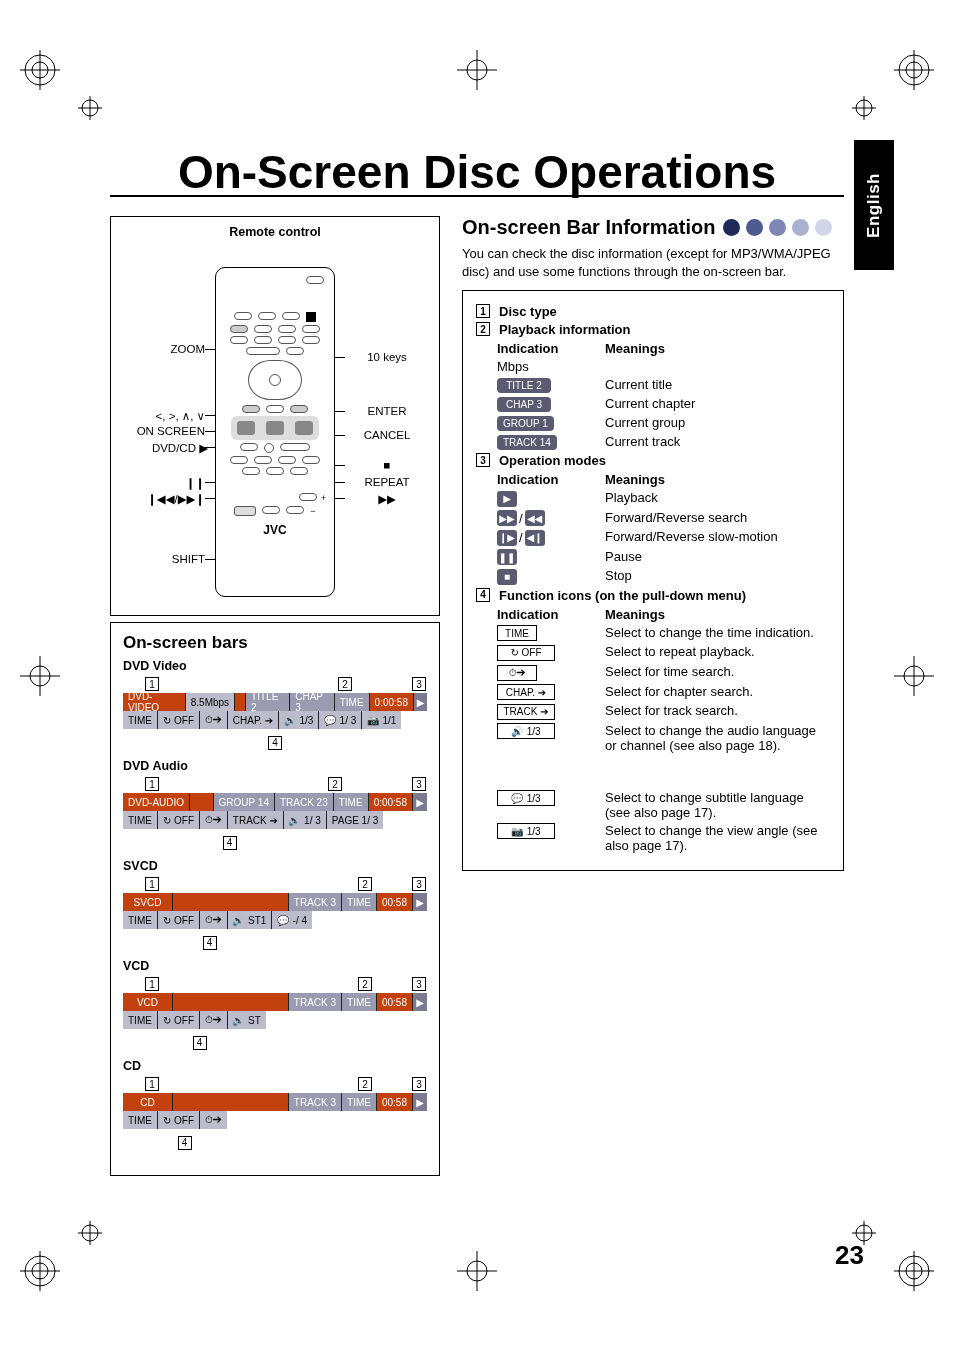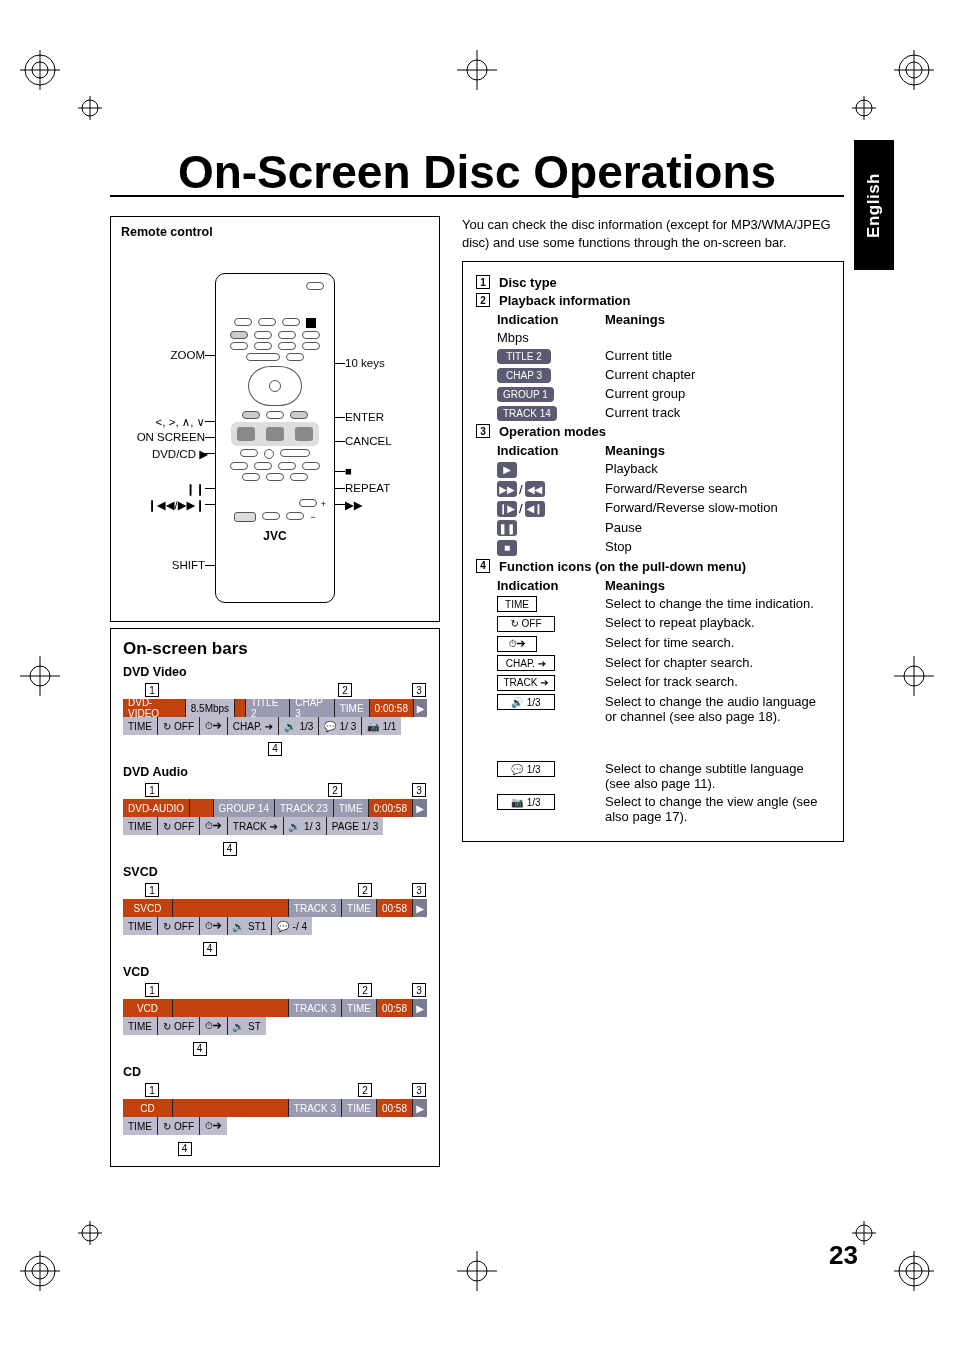--- a/index.html
+++ b/index.html
@@ -15,43 +15,43 @@
   .side-tab span { writing-mode: vertical-rl; transform: rotate(180deg); font-weight: bold; font-size: 17px; letter-spacing: 0.5px; }
 
   .title { font-family: "Arial Narrow", Arial, sans-serif; font-size: 46px; font-weight: bold; text-align: center; position: absolute; top: 145px; left: 110px; right: 110px; }
   .title-line { position: absolute; left: 110px; right: 110px; top: 195px; height: 2px; background: #000; }
 
   .content { position: absolute; top: 216px; left: 110px; right: 110px; bottom: 120px; display: flex; gap: 22px; }
   .left-col { width: 330px; }
   .right-col { flex: 1; }
 
   .panel { border: 1px solid #000; padding: 8px 10px; margin-bottom: 6px; }
-  .panel-title { font-weight: bold; font-size: 12.5px; margin-bottom: 24px; }
+  .panel-title { font-weight: bold; font-size: 12.5px; margin-bottom: 18px; text-align: center; }
   .sub-title { font-family: "Arial Narrow", Arial, sans-serif; font-weight: bold; font-size: 17px; }
 
   
   .remote-wrap { display: flex; align-items: center; justify-content: center; position: relative; height: 350px; }
   .remote-body { width: 120px; height: 330px; border: 1.5px solid #000; border-radius: 10px; padding: 8px 6px 12px; position: relative; background: #fff; display: flex; flex-direction: column; align-items: center; gap: 3px; }
   .btn-oval { width: 18px; height: 8px; border: 1px solid #555; border-radius: 4px; }
   .btn-circle { width: 10px; height: 10px; border: 1px solid #555; border-radius: 50%; }
   .btn-rect { width: 10px; height: 10px; border: 1px solid #555; }
   .row { display: flex; gap: 6px; justify-content: center; width: 100%; }
   .dpad { width: 54px; height: 40px; position: relative; margin: 2px 0; }
   .dpad .ring { position: absolute; inset: 0; border: 1px solid #555; border-radius: 50% / 60%; }
   .dpad .hub { position: absolute; top: 50%; left: 50%; width: 12px; height: 12px; border: 1px solid #555; border-radius: 50%; transform: translate(-50%,-50%); }
   .lbl { position: absolute; font-size: 11.5px; white-space: nowrap; }
   .lbl.left { text-align: right; }
-  .lbl.right { text-align: left; }
+  .lbl.right { text-align: center; }
   .lead { position: absolute; height: 1px; background: #000; }
   .brand { font-weight: bold; font-size: 12px; margin-top: 4px; }
   .transport-block { width: 88px; height: 24px; border-radius: 6px; background: #ddd; display:flex; align-items:center; justify-content:space-around; }
   .transport-block span{ width:18px; height:14px; background:#888; border-radius:3px; display:block;}
 
   
-  .bars-panel { border: 1px solid #000; padding: 10px 12px 1px; }
+  .bars-panel { border: 1px solid #000; padding: 10px 12px 16px; }
   .disc-heading { font-weight: bold; font-size: 12.5px; margin: 6px 0 2px; }
   .numbox { display: inline-flex; width: 14px; height: 14px; border: 1px solid #000; align-items: center; justify-content: center; font-size: 10px; margin: 0 1px; vertical-align: middle; }
   .bar-row-markers { display: flex; justify-content: space-between; align-items: center; margin-top: 4px; }
   .bar { display: flex; height: 18px; font-size: 10px; color: #fff; align-items: stretch; margin-top: 2px; }
   .seg { display: flex; align-items: center; justify-content: center; padding: 0 5px; border-right: 1px solid #222; }
   .seg.dark { background: #c2410c; }
   .seg.mid { background: #9a9ab0; }
   .seg.light { background: #bcbccc; color: #000; }
   .seg.last { border-right: none; }
   .arrowcap { width: 14px; background: #7a7a90; display:flex; align-items:center; justify-content:center; }
@@ -71,21 +71,21 @@
   .info-box .heading { font-weight: bold; }
   .ind-col { width: 100px; }
   .ind-col2 { flex: 1; }
   .pill { display: inline-flex; align-items: center; justify-content: center; background: #5a5a70; color: #fff; border-radius: 4px; padding: 1px 6px; font-size: 10px; min-width: 54px; height: 15px; }
   .rbox { display: inline-flex; align-items: center; justify-content: center; border: 1px solid #000; padding: 1px 5px; font-size: 10px; min-width: 58px; height: 16px; }
   .icon-sq { display: inline-flex; width: 20px; height: 16px; background: #5a5a70; border-radius: 3px; align-items: center; justify-content: center; color:#fff; font-size:10px; }
   .pair { display:inline-flex; gap:2px; align-items:center;}
   .subh { font-weight: bold; margin-top: 8px; }
   .tbl-head { display:flex; gap:8px; font-size:13px; font-weight:bold; margin:4px 0 2px; }
 
-  .pagenum { position: absolute; right: 96px; bottom: 80px; font-size: 26px; font-weight: bold; }
+  .pagenum { position: absolute; right: 90px; bottom: 80px; font-size: 26px; font-weight: bold; }
 </style>
 </head>
 <body>
 
 <div class="page">
 
   <div class="regmark" style="top:50px; left:20px;"><svg viewBox="0 0 40 40">
         <circle cx="20" cy="20" r="15" fill="none" stroke="#000" stroke-width="1"></circle>
         <circle cx="20" cy="20" r="8" fill="none" stroke="#000" stroke-width="1"></circle>
         <line x1="0" y1="20" x2="40" y2="20" stroke="#000"></line>
@@ -384,20 +384,30 @@
         <div class="bar2">
           <div class="seg light">TIME</div>
           <div class="seg light">↻ OFF</div>
           <div class="seg light last">⏱➔</div>
         </div>
         <div class="center-marker"><span class="numbox" style="margin-left:-180px;">4</span></div>
       </div>
     </div>
 
     <div class="right-col">
+      <div class="sect-head">
+        <span>On-screen Bar Information</span>
+        <span class="dots">
+          <span class="dot drk"></span>
+            <span class="dot d2"></span>
+            <span class="dot d3"></span>
+            <span class="dot d4"></span>
+            <span class="dot d5"></span>
+        </span>
+      </div>
       <p class="para">You can check the disc information (except for MP3/WMA/JPEG disc) and use some functions through the on-screen bar.</p>
 
       <div class="info-box">
         <div class="line heading">
             <span class="numbox">1</span>
             <span>Disc type</span>
           </div>
         <div class="line heading">
             <span class="numbox">2</span>
             <span>Playback information</span>
@@ -484,21 +494,21 @@
         <div class="line" style="padding-left:22px;">
             <div class="ind-col"><span class="rbox">TRACK ➔</span></div>
             <div class="ind-col2">Select for track search.</div>
           </div>
         <div class="line" style="padding-left:22px;">
             <div class="ind-col"><span class="rbox">🔊  1/3</span></div>
             <div class="ind-col2">Select to change the audio language or channel (see also page 18).</div>
           </div>
         <div class="line" style="padding-left:22px;margin-top:37px;">
             <div class="ind-col"><span class="rbox">💬  1/3</span></div>
-            <div class="ind-col2">Select to change subtitle language (see also page 11).</div>
+            <div class="ind-col2">Select to change subtitle language (see also page 17).</div>
           </div>
         <div class="line" style="padding-left:22px;">
             <div class="ind-col"><span class="rbox">📷  1/3</span></div>
             <div class="ind-col2">Select to change the view angle (see also page 17).</div>
           </div>
       </div>
     </div>
   </div>
 
   <div class="pagenum">23</div>

